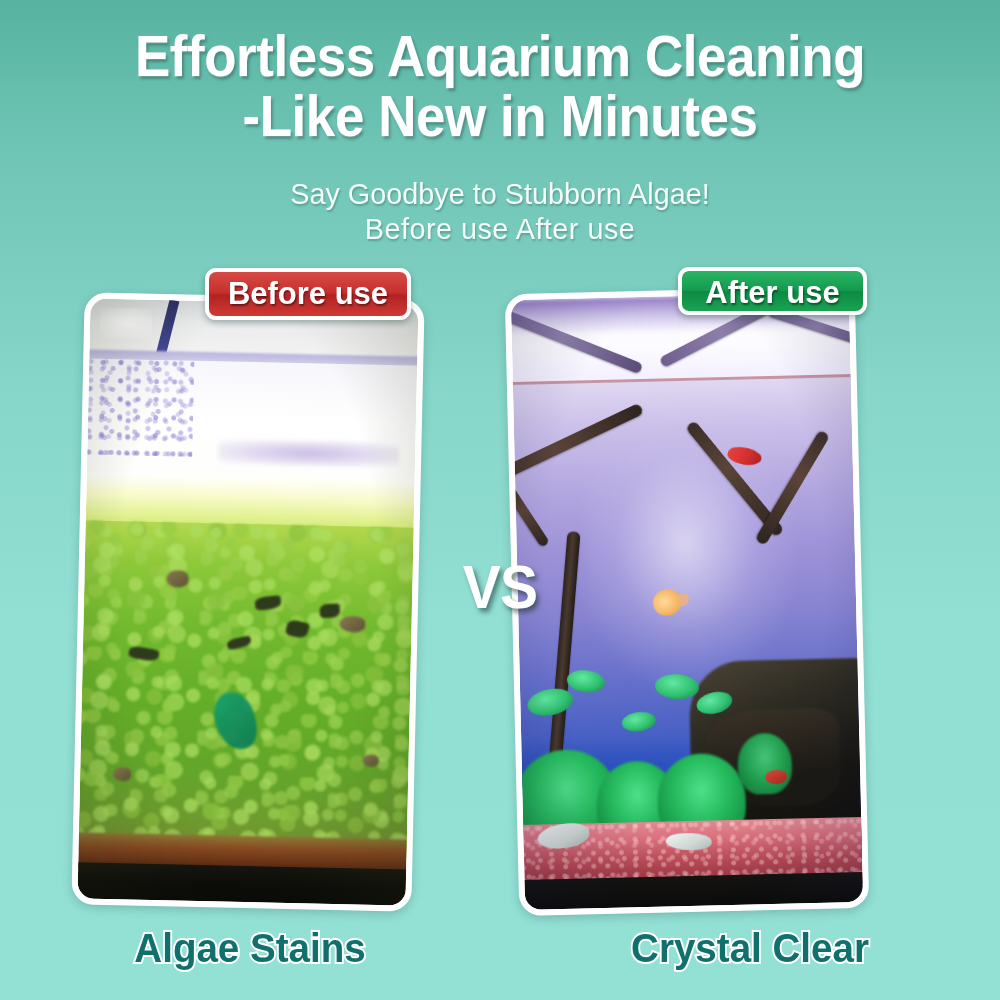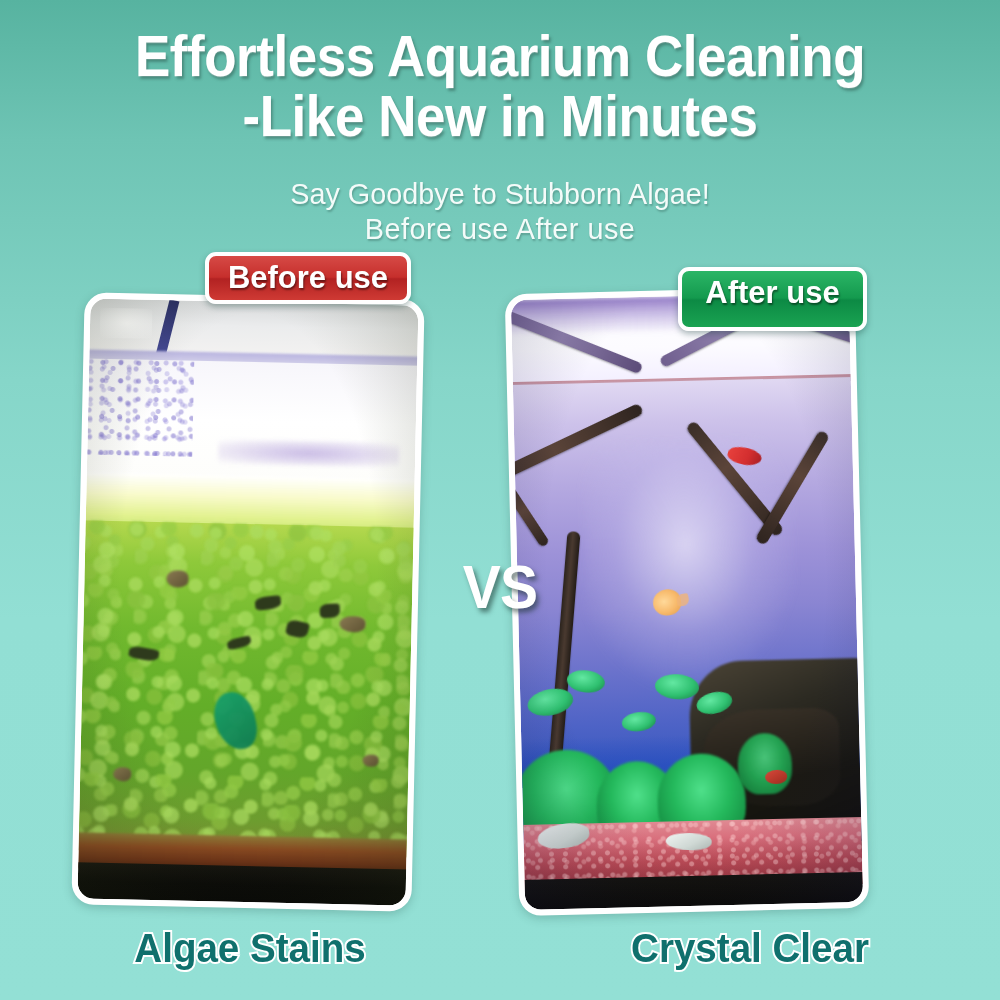--- a/index.html
+++ b/index.html
@@ -220,25 +220,25 @@
     color:#ffffff;
     font-weight:700;
     font-size:31px;
     line-height:44px;
     text-align:center;
     text-shadow:1px 2px 2px rgba(0,0,0,0.45);
     box-shadow:0 3px 6px rgba(20,60,55,0.35);
     white-space:nowrap;
   }
   #badge-before {
-    left:205px; top:252px; width:206px; height:52px;
+    left:205px; top:268px; width:206px; height:52px;
     background:linear-gradient(180deg,#d64a46 0%, #c62f2c 48%, #b22222 52%, #cf3a34 100%);
   }
   #badge-after {
-    left:678px; top:267px; width:189px; height:64px;
+    left:678px; top:267px; width:189px; height:48px;
     background:linear-gradient(180deg,#2bb566 0%, #149a4e 48%, #0c8a44 52%, #1aa352 100%);
   }
 
   
   .vs {
     position:absolute; left:0; top:556px; width:1000px; text-align:center;
     color:#ffffff; font-weight:700; font-size:62px; line-height:62px;
     transform:scaleX(0.92);
     text-shadow:3px 4px 5px rgba(20,45,40,0.55);
     z-index:40;

